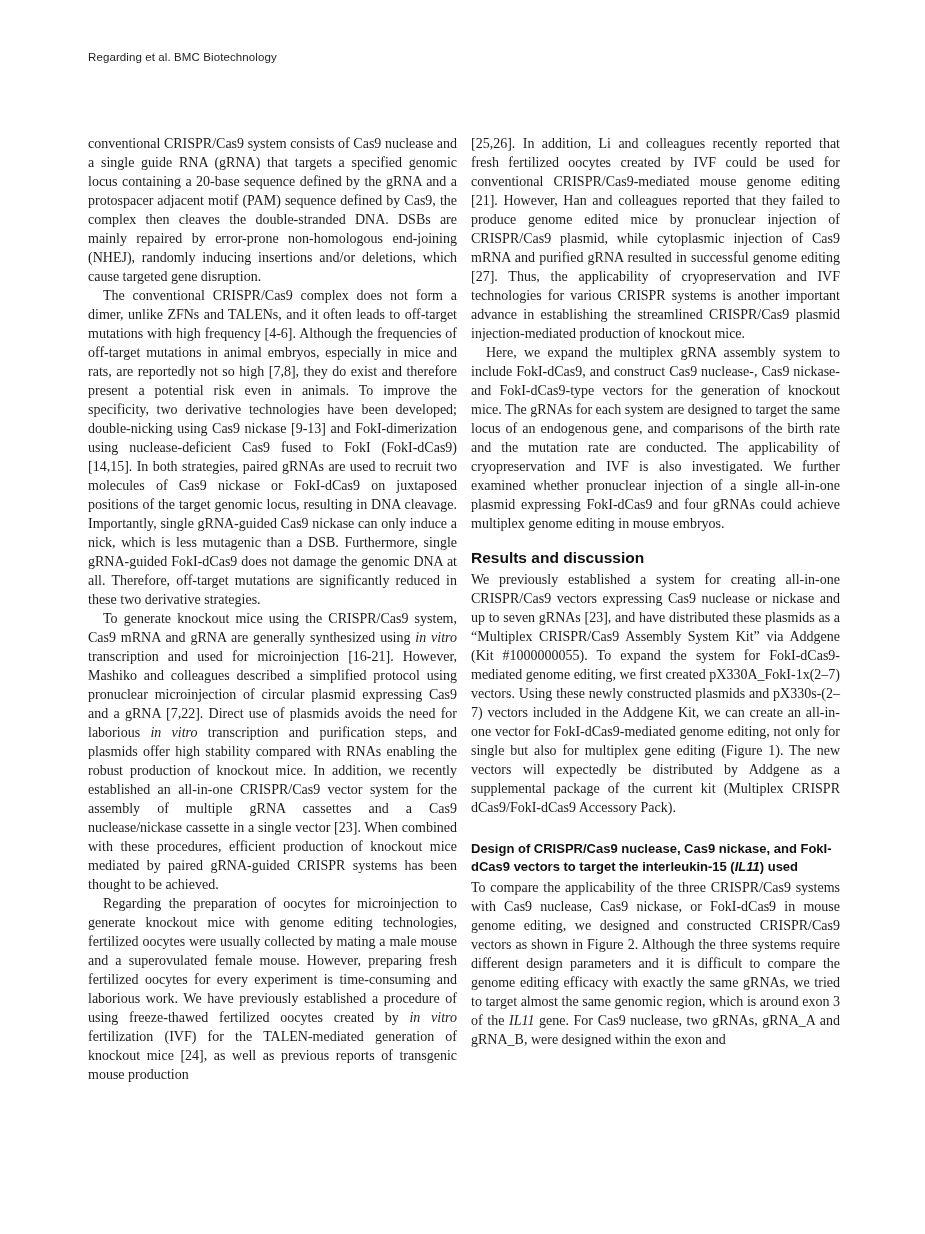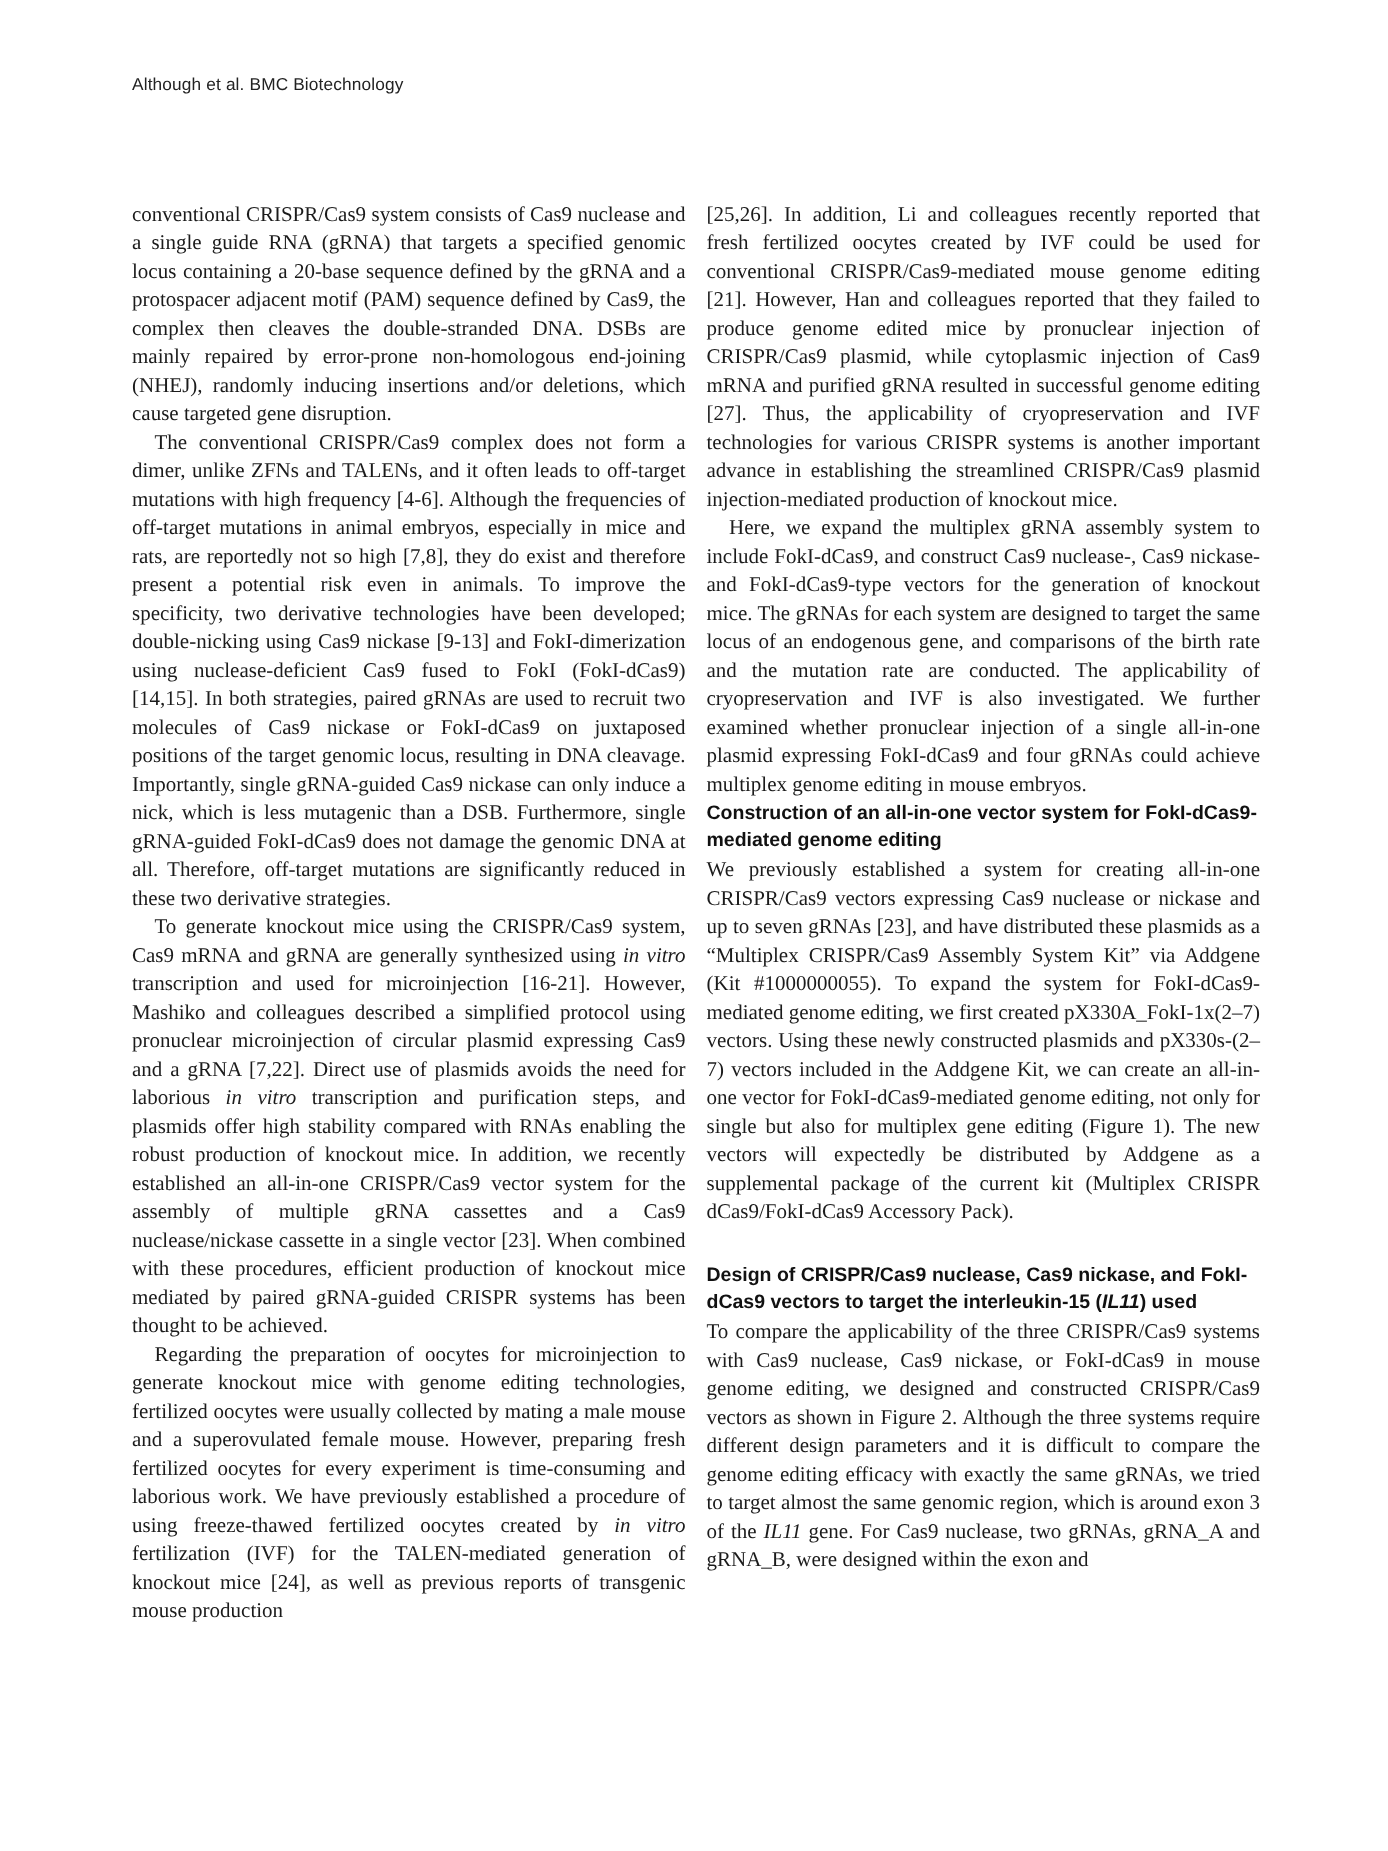--- a/index.html
+++ b/index.html
@@ -54,30 +54,30 @@
     margin:0 0 3px 0;
     text-align:left;
     color:#111;
   }
   .subsec-heading.space-before{margin-top:23px;}
 </style>
 </head>
 <body>
 
 <div class="page">
-  <div class="running-head"><span>Although </span><span style="">et al. BMC Biotechnology</span></div>
+  <div class="running-head"><span>Regarding </span><span style="">et al. BMC Biotechnology</span></div>
   <div class="columns">
     <div class="col" id="left-col">
         <p class="body-para"><span>conventional CRISPR/Cas9 system consists of Cas9 nuclease and a single guide RNA (gRNA) that targets a specified genomic locus containing a 20-base sequence defined by the gRNA and a protospacer adjacent motif (PAM) sequence defined by Cas9, the complex then cleaves the double-stranded DNA. DSBs are mainly repaired by error-prone non-homologous end-joining (NHEJ), randomly inducing insertions and/or deletions, which cause targeted gene disruption.</span></p>
         <p class="body-para indent"><span>The conventional CRISPR/Cas9 complex does not form a dimer, unlike ZFNs and TALENs, and it often leads to off-target mutations with high frequency [4-6]. Although the frequencies of off-target mutations in animal embryos, especially in mice and rats, are reportedly not so high [7,8], they do exist and therefore present a potential risk even in animals. To improve the specificity, two derivative technologies have been developed; double-nicking using Cas9 nickase [9-13] and FokI-dimerization using nuclease-deficient Cas9 fused to FokI (FokI-dCas9) [14,15]. In both strategies, paired gRNAs are used to recruit two molecules of Cas9 nickase or FokI-dCas9 on juxtaposed positions of the target genomic locus, resulting in DNA cleavage. Importantly, single gRNA-guided Cas9 nickase can only induce a nick, which is less mutagenic than a DSB. Furthermore, single gRNA-guided FokI-dCas9 does not damage the genomic DNA at all. Therefore, off-target mutations are significantly reduced in these two derivative strategies.</span></p>
         <p class="body-para indent"><span>To generate knockout mice using the CRISPR/Cas9 system, Cas9 mRNA and gRNA are generally synthesized using </span><span style="font-style: italic;">in vitro</span><span> transcription and used for microinjection [16-21]. However, Mashiko and colleagues described a simplified protocol using pronuclear microinjection of circular plasmid expressing Cas9 and a gRNA [7,22]. Direct use of plasmids avoids the need for laborious </span><span style="font-style: italic;">in vitro</span><span> transcription and purification steps, and plasmids offer high stability compared with RNAs enabling the robust production of knockout mice. In addition, we recently established an all-in-one CRISPR/Cas9 vector system for the assembly of multiple gRNA cassettes and a Cas9 nuclease/nickase cassette in a single vector [23]. When combined with these procedures, efficient production of knockout mice mediated by paired gRNA-guided CRISPR systems has been thought to be achieved.</span></p>
         <p class="body-para indent"><span>Regarding the preparation of oocytes for microinjection to generate knockout mice with genome editing technologies, fertilized oocytes were usually collected by mating a male mouse and a superovulated female mouse. However, preparing fresh fertilized oocytes for every experiment is time-consuming and laborious work. We have previously established a procedure of using freeze-thawed fertilized oocytes created by </span><span style="font-style: italic;">in vitro</span><span> fertilization (IVF) for the TALEN-mediated generation of knockout mice [24], as well as previous reports of transgenic mouse production</span></p>
       </div>
     <div class="col" id="right-col">
         <p class="body-para"><span>[25,26]. In addition, Li and colleagues recently reported that fresh fertilized oocytes created by IVF could be used for conventional CRISPR/Cas9-mediated mouse genome editing [21]. However, Han and colleagues reported that they failed to produce genome edited mice by pronuclear injection of CRISPR/Cas9 plasmid, while cytoplasmic injection of Cas9 mRNA and purified gRNA resulted in successful genome editing [27]. Thus, the applicability of cryopreservation and IVF technologies for various CRISPR systems is another important advance in establishing the streamlined CRISPR/Cas9 plasmid injection-mediated production of knockout mice.</span></p>
         <p class="body-para indent"><span>Here, we expand the multiplex gRNA assembly system to include FokI-dCas9, and construct Cas9 nuclease-, Cas9 nickase- and FokI-dCas9-type vectors for the generation of knockout mice. The gRNAs for each system are designed to target the same locus of an endogenous gene, and comparisons of the birth rate and the mutation rate are conducted. The applicability of cryopreservation and IVF is also investigated. We further examined whether pronuclear injection of a single all-in-one plasmid expressing FokI-dCas9 and four gRNAs could achieve multiplex genome editing in mouse embryos.</span></p>
-        <h3 class="subsec-heading"><span>Construction of an all-in-one vector system for FokI-dCas9-mediated genome editing</span></h3>
+        <h2 class="sec-heading"><span>Results and discussion</span></h2>
         <p class="body-para"><span>We previously established a system for creating all-in-one CRISPR/Cas9 vectors expressing Cas9 nuclease or nickase and up to seven gRNAs [23], and have distributed these plasmids as a “Multiplex CRISPR/Cas9 Assembly System Kit” via Addgene (Kit #1000000055). To expand the system for FokI-dCas9-mediated genome editing, we first created pX330A_FokI-1x(2–7) vectors. Using these newly constructed plasmids and pX330s-(2–7) vectors included in the Addgene Kit, we can create an all-in-one vector for FokI-dCas9-mediated genome editing, not only for single but also for multiplex gene editing (Figure 1). The new vectors will expectedly be distributed by Addgene as a supplemental package of the current kit (Multiplex CRISPR dCas9/FokI-dCas9 Accessory Pack).</span></p>
         <h3 class="subsec-heading space-before"><span>Design of CRISPR/Cas9 nuclease, Cas9 nickase, and FokI-dCas9 vectors to target the interleukin-15 (</span><span style="font-style: italic;">IL11</span><span>) used</span></h3>
         <p class="body-para"><span>To compare the applicability of the three CRISPR/Cas9 systems with Cas9 nuclease, Cas9 nickase, or FokI-dCas9 in mouse genome editing, we designed and constructed CRISPR/Cas9 vectors as shown in Figure 2. Although the three systems require different design parameters and it is difficult to compare the genome editing efficacy with exactly the same gRNAs, we tried to target almost the same genomic region, which is around exon 3 of the </span><span style="font-style: italic;">IL11</span><span> gene. For Cas9 nuclease, two gRNAs, gRNA_A and gRNA_B, were designed within the exon and</span></p>
       </div>
   </div>
 </div>
 
 </body></html>

